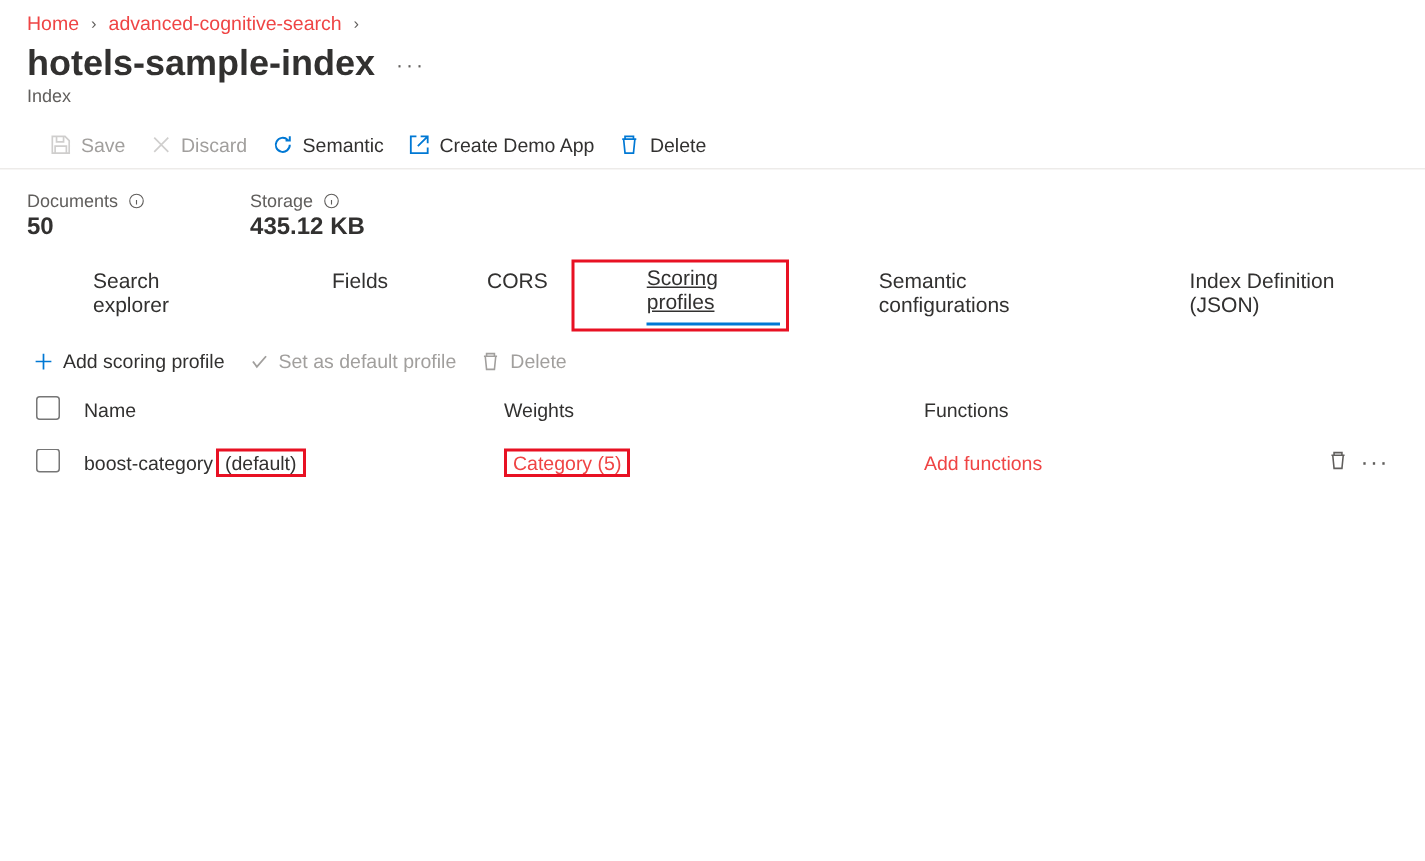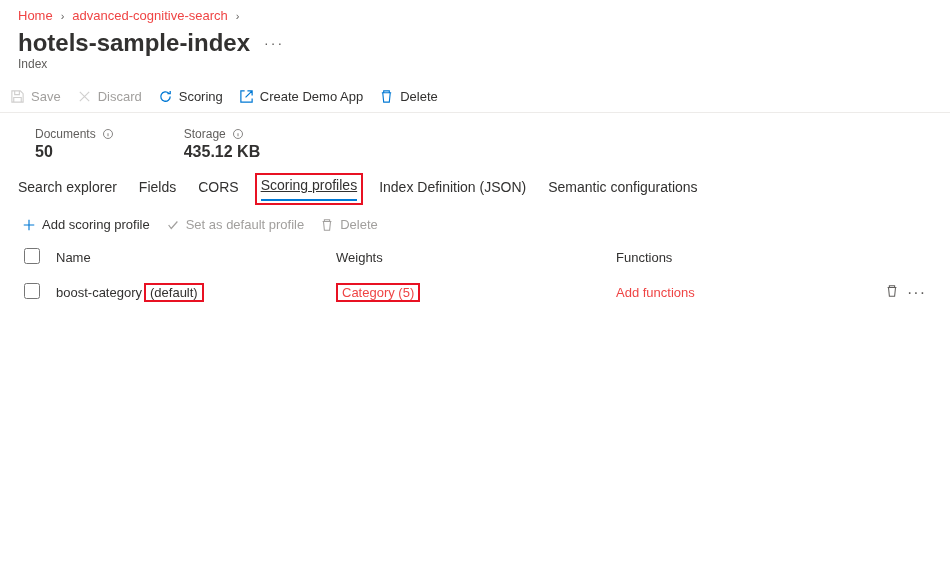--- a/index.html
+++ b/index.html
@@ -41,40 +41,40 @@
       padding: 0 18px 10px;
       font-size: 12px;
       color: #605e5c;
     }
 
     
     .toolbar {
       display: flex;
       align-items: center;
       gap: 16px;
-      padding: 8px 10px;
+      padding: 8px 33px;
       border-bottom: 1px solid #edebe9;
     }
     .toolbar .tbtn {
       display: inline-flex;
       align-items: center;
       gap: 6px;
       font-size: 13px;
       cursor: pointer;
       color: #323130;
     }
     .toolbar .tbtn svg { width: 15px; height: 15px; }
     .toolbar .tbtn.disabled { color: #a19f9d; cursor: default; }
     .toolbar .tbtn.disabled svg { opacity: 0.5; }
 
     
     .stats {
       display: flex;
       gap: 70px;
-      padding: 14px 35px 6px;
+      padding: 14px 18px 6px;
     }
     .stat-label {
       display: flex;
       align-items: center;
       gap: 6px;
       font-size: 12px;
       color: #605e5c;
     }
     .stat-label svg { width: 12px; height: 12px; }
     .stat-value { font-size: 16px; font-weight: 700; margin-top: 2px; }
@@ -85,20 +85,21 @@
       gap: 22px;
       padding: 12px 18px 0;
       align-items: flex-start;
     }
     .tab {
       padding-bottom: 8px;
       font-size: 14px;
       color: #323130;
       cursor: pointer;
       position: relative;
+      margin-left: 44px;
     }
     .tab.active::after {
       content: '';
       position: absolute;
       left: 0; right: 0; bottom: 0;
       height: 2px;
       background: #0078d4;
     }
     .redbox {
       border: 2px solid #e81123;
@@ -175,21 +176,21 @@
   <span class="tbtn disabled">
     <svg viewBox="0 0 16 16">
         <path stroke="currentColor" stroke-width="1.2" d="M3 3l10 10M13 3L3 13"></path>
       </svg>
     <span>Discard</span>
   </span>
   <span class="tbtn">
     <svg viewBox="0 0 16 16">
         <path fill="none" stroke="#0078d4" stroke-width="1.4" d="M13 8a5 5 0 1 1-1.5-3.5M13 2v3h-3"></path>
       </svg>
-    <span>Scoring</span>
+    <span>Semantic</span>
   </span>
   <span class="tbtn">
     <svg viewBox="0 0 16 16">
         <path fill="none" stroke="#0078d4" stroke-width="1.3" d="M6 2H2v12h12v-4M9 2h5v5M14 2L7 9"></path>
       </svg>
     <span>Create Demo App</span>
   </span>
   <span class="tbtn">
     <svg viewBox="0 0 16 16">
         <path fill="none" stroke="#0078d4" stroke-width="1.2" d="M3 4h10M5 4V2h6v2M4 4l1 10h6l1-10"></path>
@@ -221,22 +222,22 @@
   </div>
 </div>
 
 <div class="tabs">
   <div class="tab">Search explorer</div>
   <div class="tab">Fields</div>
   <div class="tab">CORS</div>
   <div class="redbox">
     <div class="tab active">Scoring profiles</div>
   </div>
+  <div class="tab">Semantic configurations</div>
   <div class="tab">Index Definition (JSON)</div>
-  <div class="tab">Semantic configurations</div>
 </div>
 
 <div class="sub-toolbar">
   <span class="tbtn">
     <svg viewBox="0 0 16 16">
         <path stroke="#0078d4" stroke-width="1.3" d="M8 2v12M2 8h12"></path>
       </svg>
     <span>Add scoring profile</span>
   </span>
   <span class="tbtn disabled">

